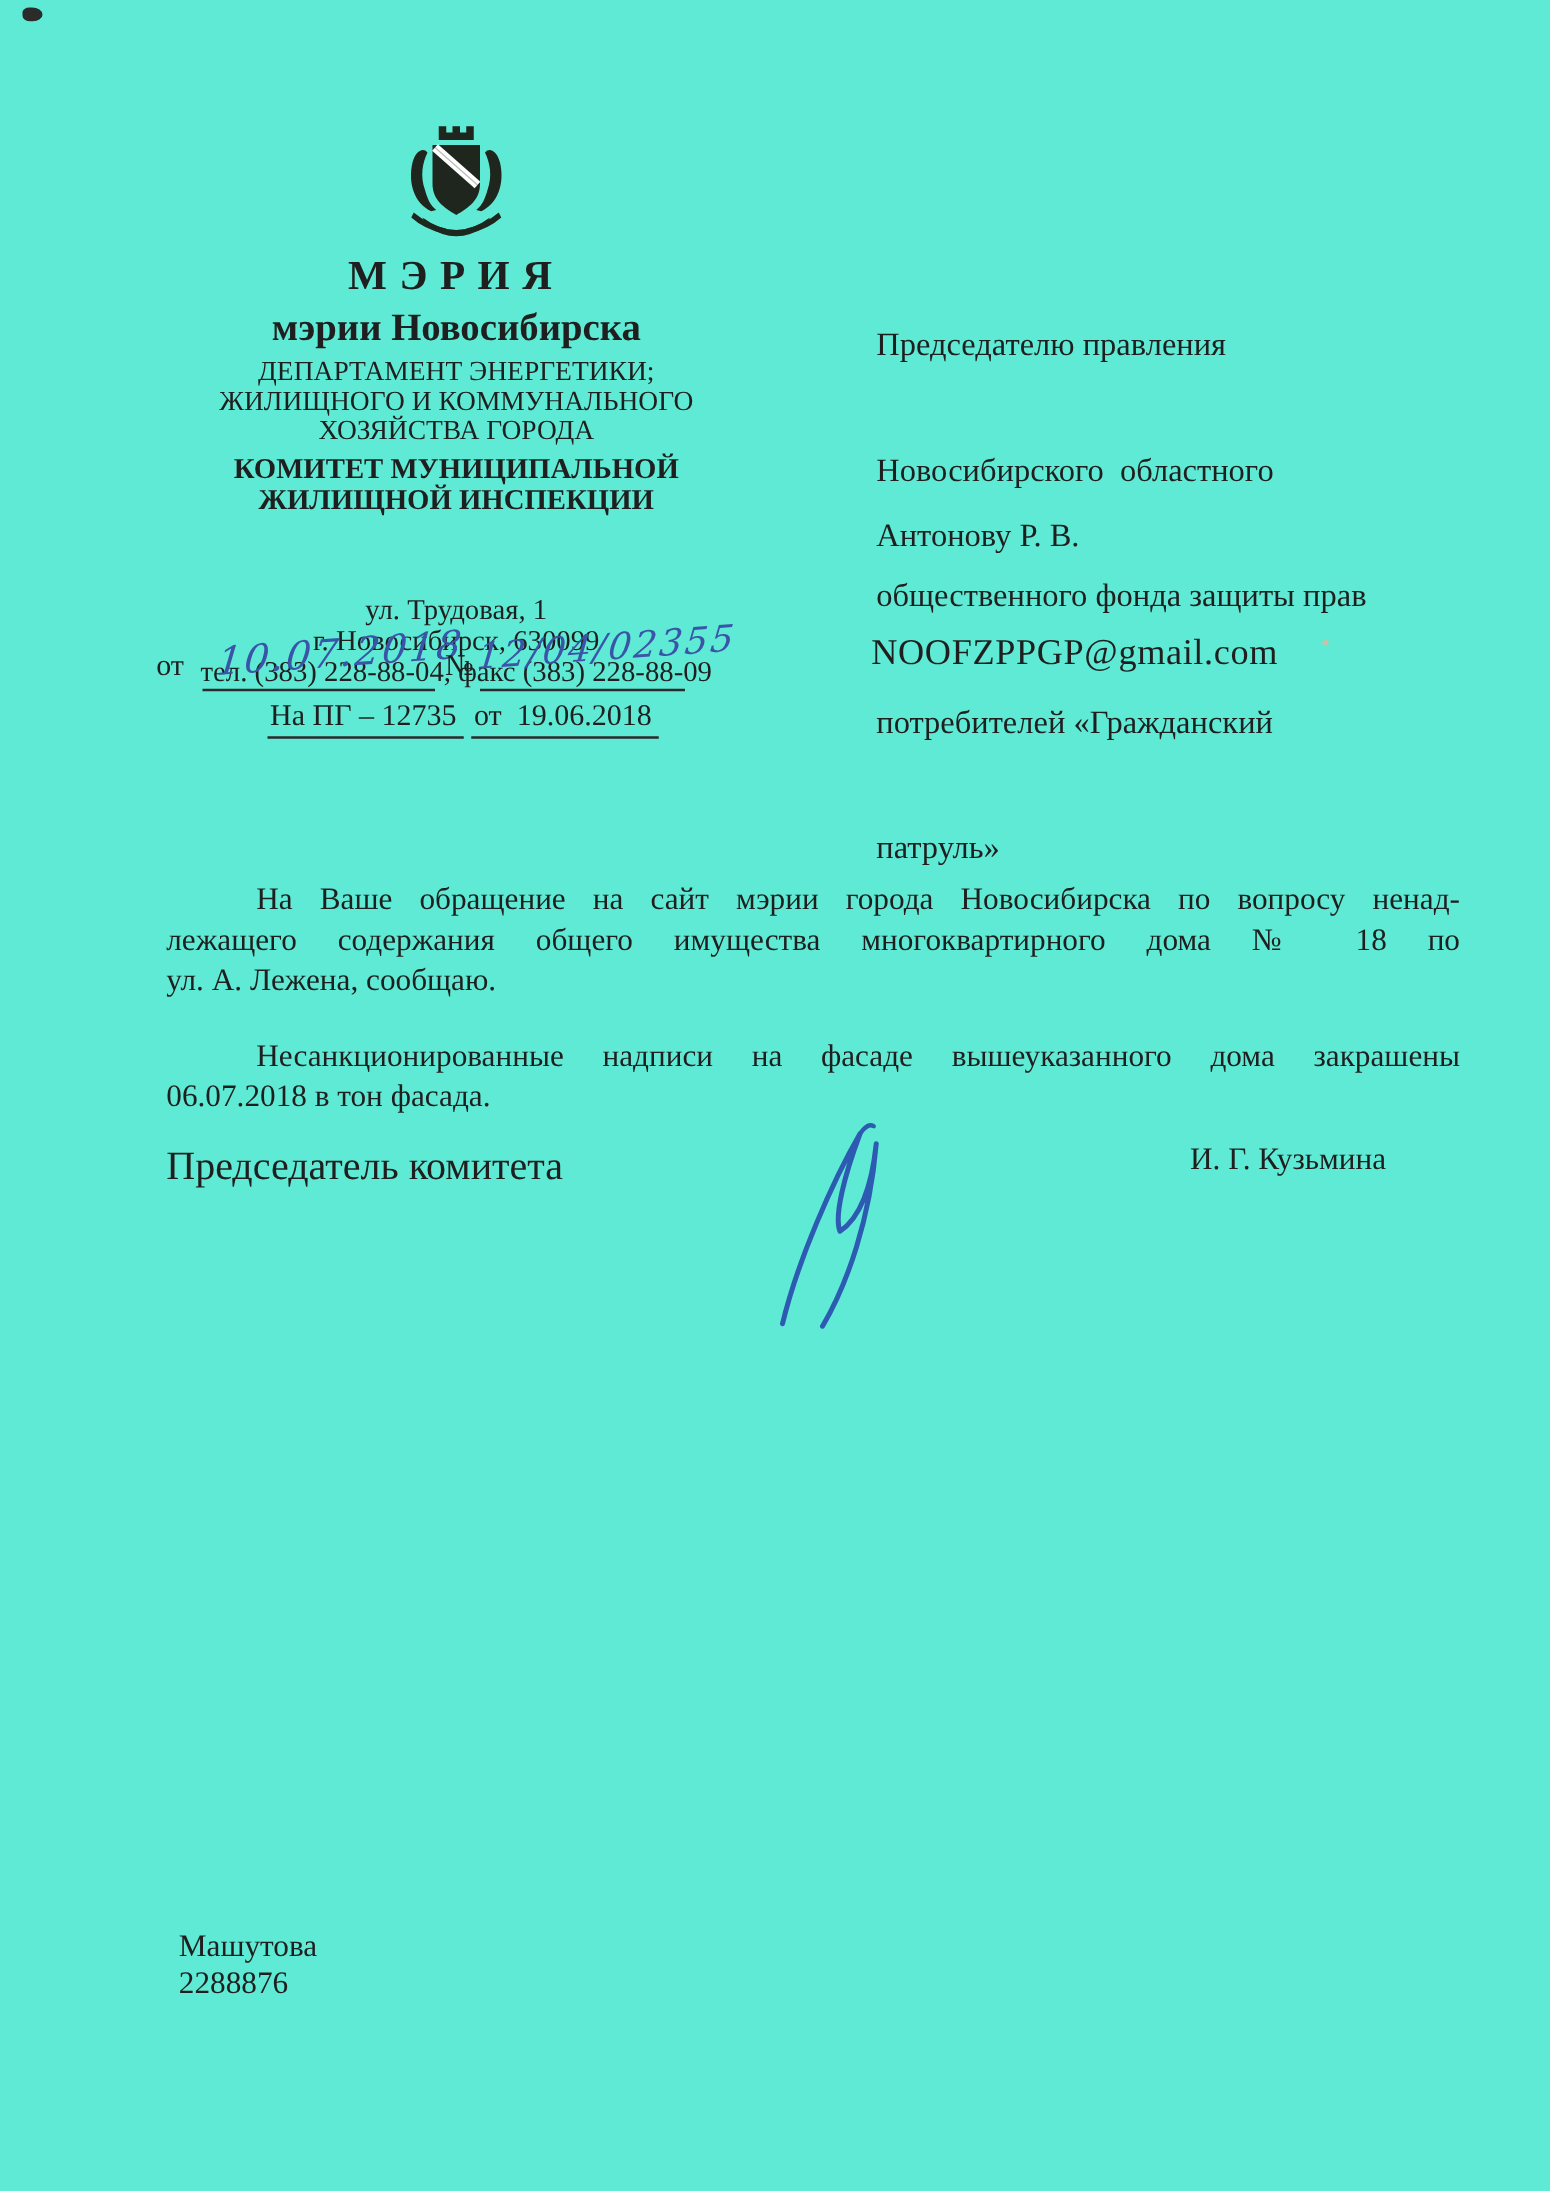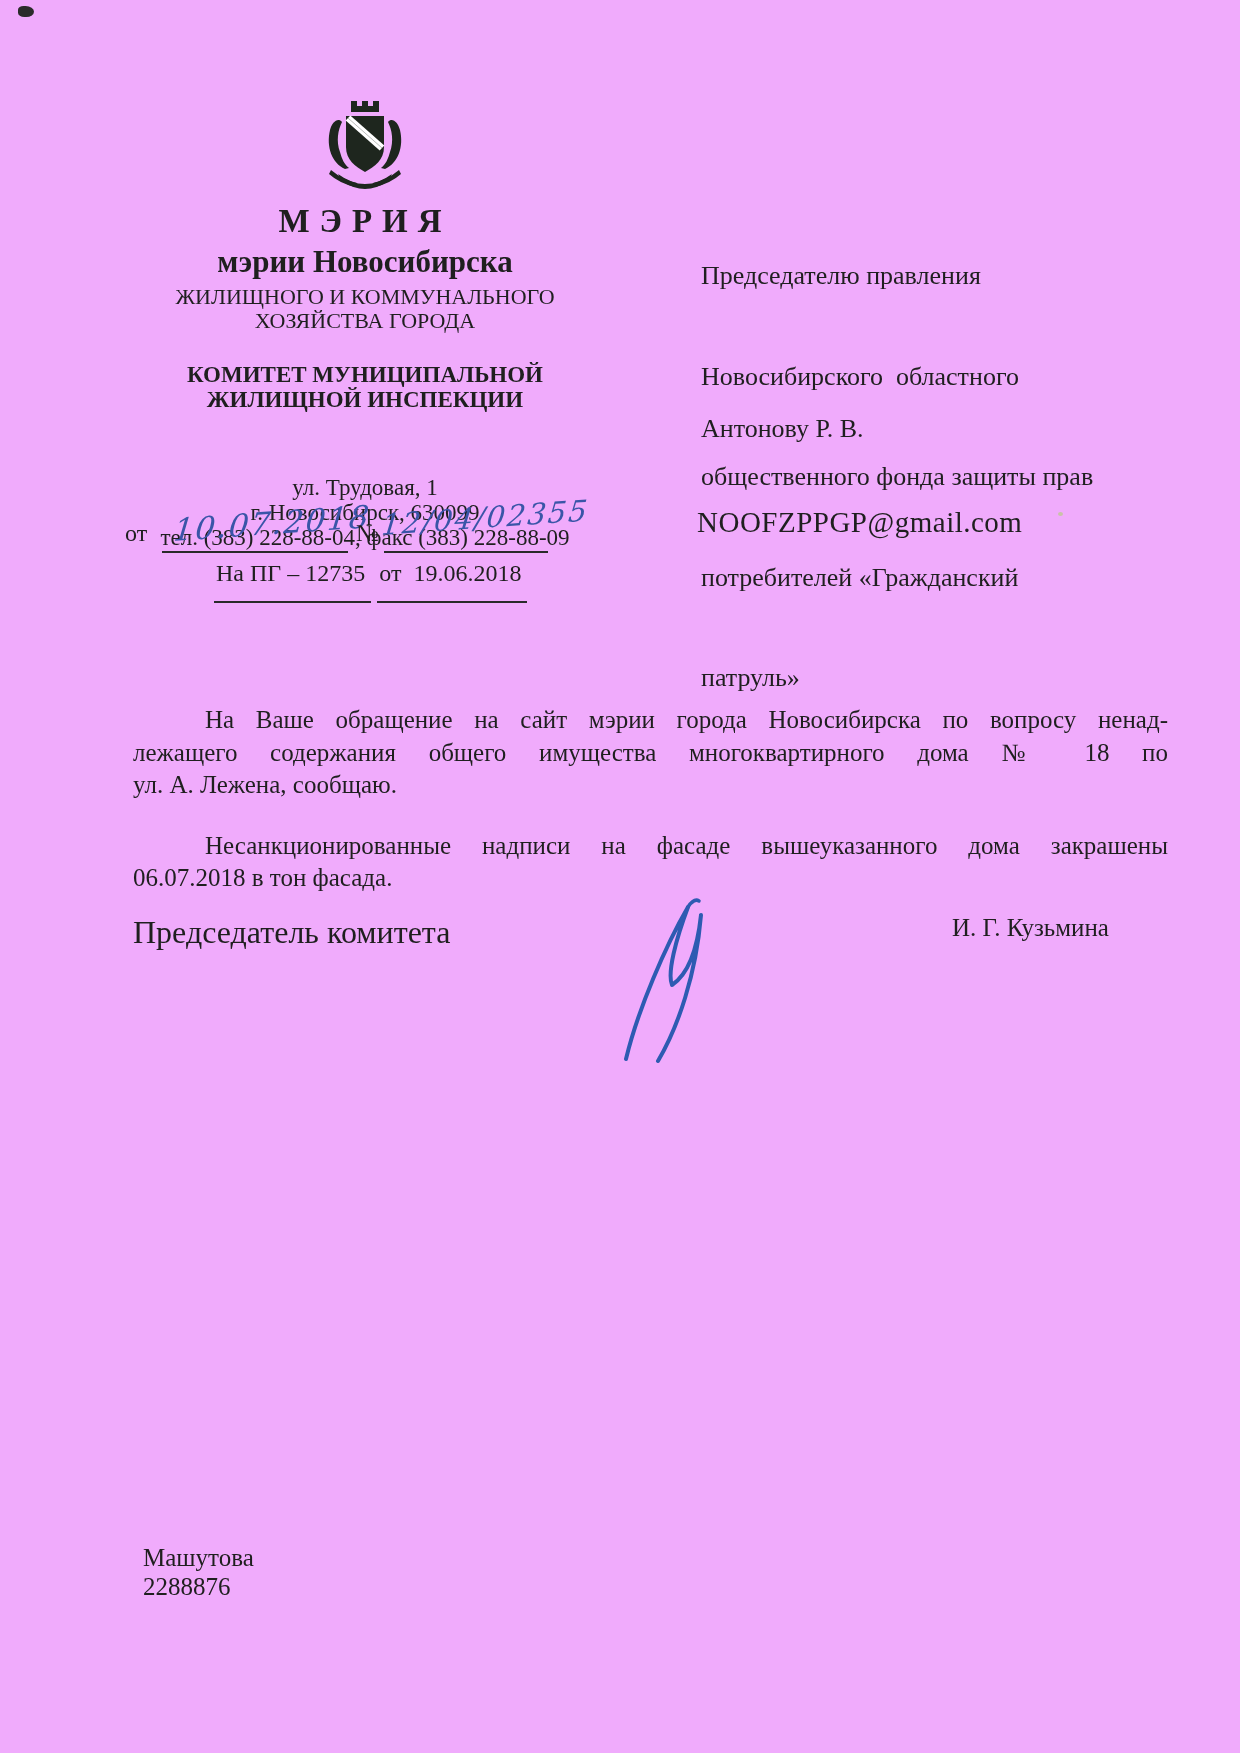--- a/index.html
+++ b/index.html
@@ -1,19 +1,19 @@
 <!DOCTYPE html>
 <html><head>
 <meta charset="utf-8">
 <style>
   html,body{margin:0;padding:0;background:#e8e8e8;}
   .page{
     position:relative;
     width:1240px;height:1753px;
-    background:#f0abfc;
+    background:#5eead4;
     margin:0 auto;
     font-family:"Liberation Serif","DejaVu Serif",serif;
     color:#1f1f1f;
     overflow:hidden;
   }
   .abs{position:absolute;}
   
   .lh-col{left:122px;width:486px;text-align:center;}
   .org1{top:203px;font-size:33px;font-weight:bold;letter-spacing:10px;}
   .org2{top:244px;font-size:31px;font-weight:bold;}
@@ -27,21 +27,21 @@
     color:#3a55a8;
     font-style:italic;
     font-family:"DejaVu Serif","Liberation Serif",serif;
     transform:rotate(-4deg) skewX(-10deg);
     transform-origin:left bottom;
     letter-spacing:2px;
     white-space:nowrap;
   }
   .hw-date{left:172px;top:512px;font-size:31px;}
   .hw-num{left:380px;top:508px;font-size:29px;}
-  .ug{border-bottom:2px solid #2a2a2a;white-space:pre-wrap;padding:0 6px 15px 2px;}
+  .ug{border-bottom:2px solid #2a2a2a;white-space:pre-wrap;padding:0 6px 3px 2px;}
   .na-pg{left:214px;top:560px;font-size:24px;}
   
   .rec{left:701px;width:450px;font-size:26px;line-height:33.5px;white-space:pre-wrap;}
   .rec-line{white-space:pre-wrap;}
   .rec-name{left:701px;top:414px;font-size:26px;}
   .rec-email{left:697px;top:506px;font-size:29px;letter-spacing:0.5px;}
   
   .body-block{left:133px;top:676px;width:1035px;font-size:25px;line-height:32.5px;}
   .bl{width:100%;}
   .j{text-align:justify;text-align-last:justify;}
@@ -82,20 +82,21 @@
 
       <path d="M29,21 L63,51" stroke="#ffffff" stroke-width="7"></path>
       <path d="M29,21 L63,51" stroke="#1e261e" stroke-width="1" opacity="0.3"></path>
     </svg>
   </div>
 
   <div class="abs lh-col org1">МЭРИЯ</div>
   <div class="abs lh-col org2">мэрии Новосибирска</div>
 
   <div class="abs lh-col dept">
+    <div>ДЕПАРТАМЕНТ ЭНЕРГЕТИКИ;</div>
     <div>ЖИЛИЩНОГО И КОММУНАЛЬНОГО</div>
     <div>ХОЗЯЙСТВА ГОРОДА</div>
   </div>
 
   <div class="abs lh-col committee">
     <div>КОМИТЕТ МУНИЦИПАЛЬНОЙ</div>
     <div>ЖИЛИЩНОЙ ИНСПЕКЦИИ</div>
   </div>
 
   <div class="abs lh-col addr">

